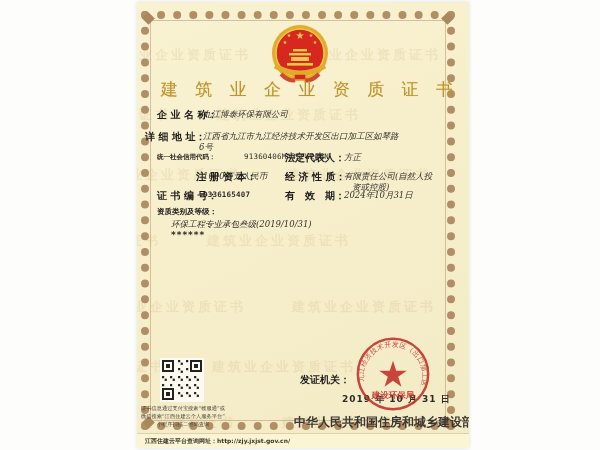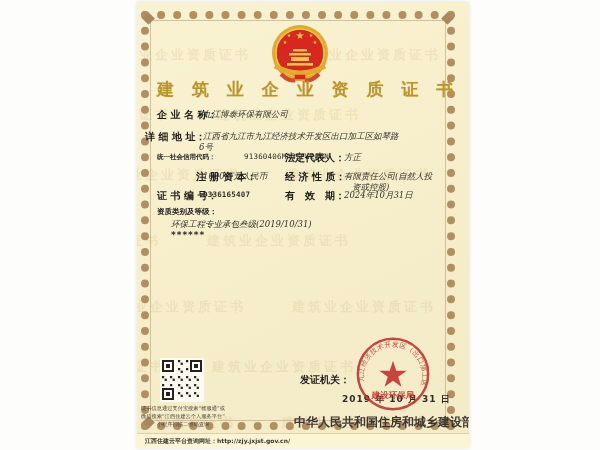--- a/index.html
+++ b/index.html
@@ -28,21 +28,21 @@
   .lace{position:absolute;left:4px;top:9px;right:14px;bottom:18px;
         border:8px dotted #b18e63;z-index:1;}
   .lace::after{content:"";position:absolute;inset:1px;border:1px solid rgba(168,133,88,0.45);}
   .corner{position:absolute;width:9px;height:9px;background:#a9885c;transform:rotate(45deg);z-index:2;}
   .c-tl{left:7px;top:12px;} .c-tr{right:17px;top:12px;}
   .c-bl{left:7px;bottom:21px;} .c-br{right:17px;bottom:21px;}
   
   .content{position:absolute;inset:0;z-index:3;}
   .emblem{position:absolute;left:130px;top:20px;width:66px;height:68px;}
   .title{position:absolute;left:0;right:10px;top:76px;text-align:right;
-         font-size:17px;font-weight:bold;letter-spacing:6px;color:#bb952c;
+         font-size:17px;font-weight:normal;letter-spacing:6px;color:#bb952c;
          text-shadow:0 0 1px rgba(187,149,44,0.4);white-space:nowrap;margin-left:20px;}
   .lab{position:absolute;font-weight:bold;color:#1c1c1c;font-size:10px;white-space:nowrap;}
   .lab-sm{position:absolute;font-weight:bold;color:#1c1c1c;font-size:6.5px;white-space:nowrap;}
   .val{position:absolute;font-family:"DejaVu Serif","Liberation Serif",serif;
        font-style:italic;font-size:8.5px;color:#33302b;white-space:nowrap;}
   .val-code{position:absolute;font-family:"DejaVu Sans Mono","Liberation Mono",monospace;
        font-size:7.5px;color:#2e2b27;white-space:nowrap;letter-spacing:0.2px;}
   .qual-stars{position:absolute;font-weight:bold;font-size:9px;letter-spacing:1px;color:#2e2b27;}
   .issue-date{position:absolute;left:205px;top:391px;font-size:9px;color:#2f2c28;
               font-weight:bold;white-space:nowrap;letter-spacing:1px;}

